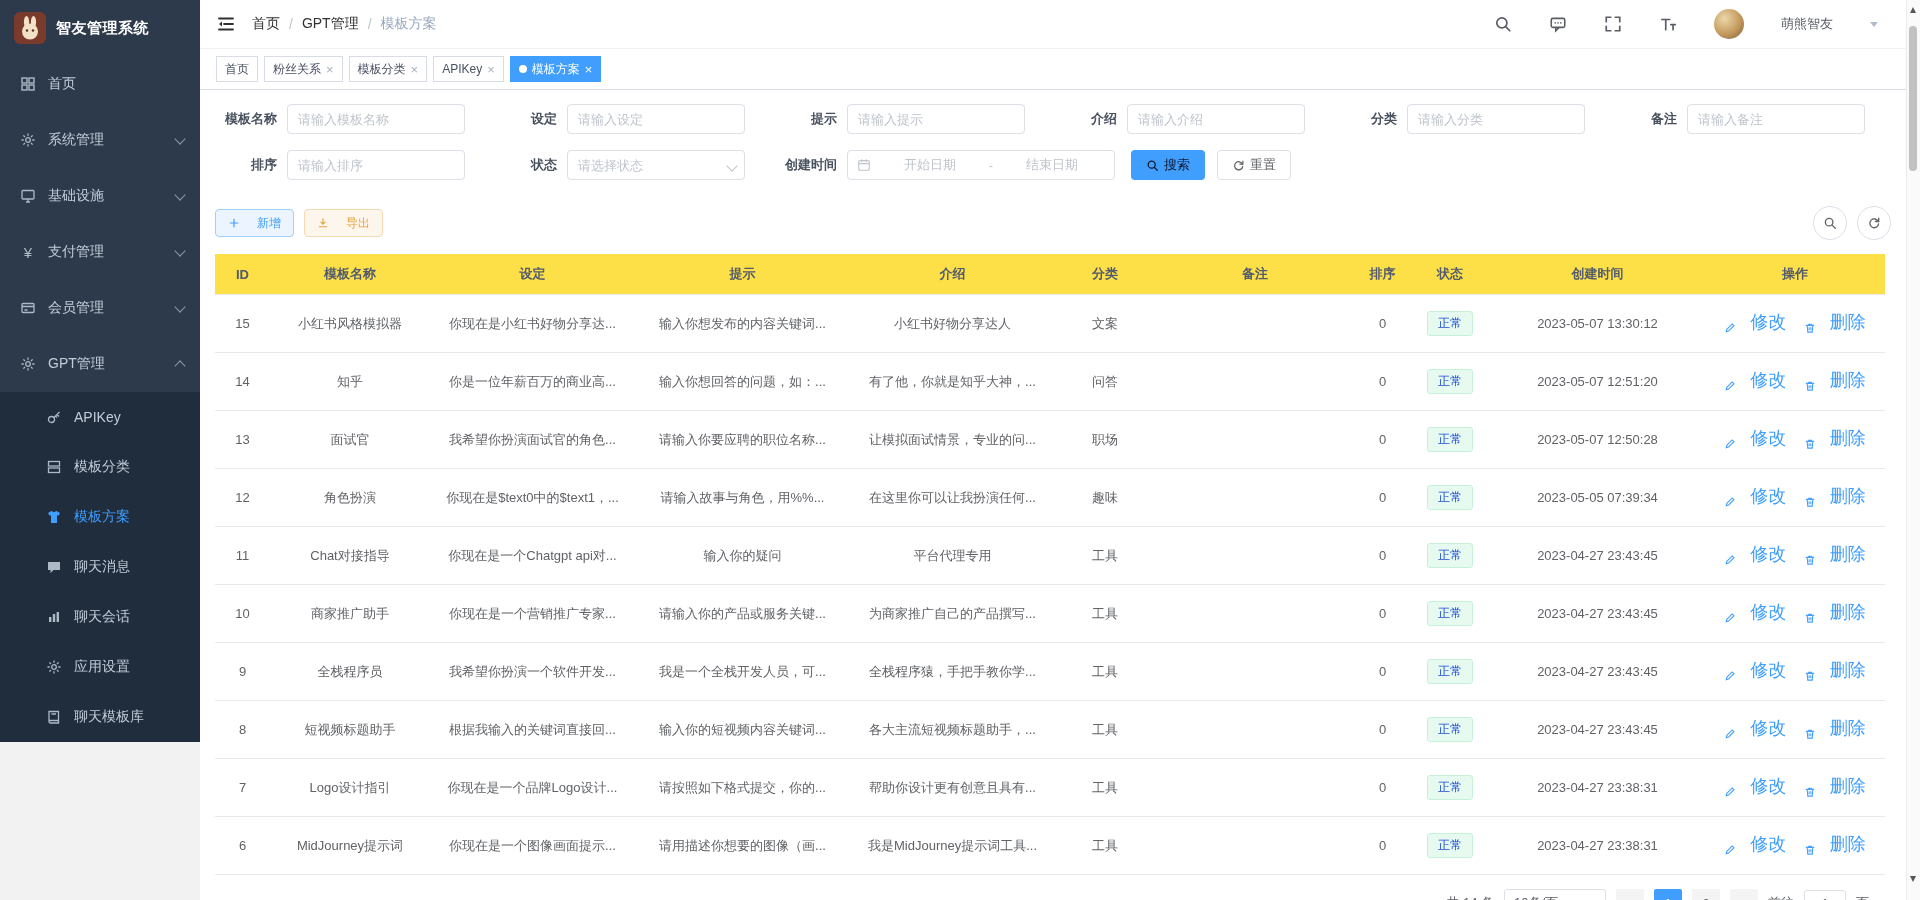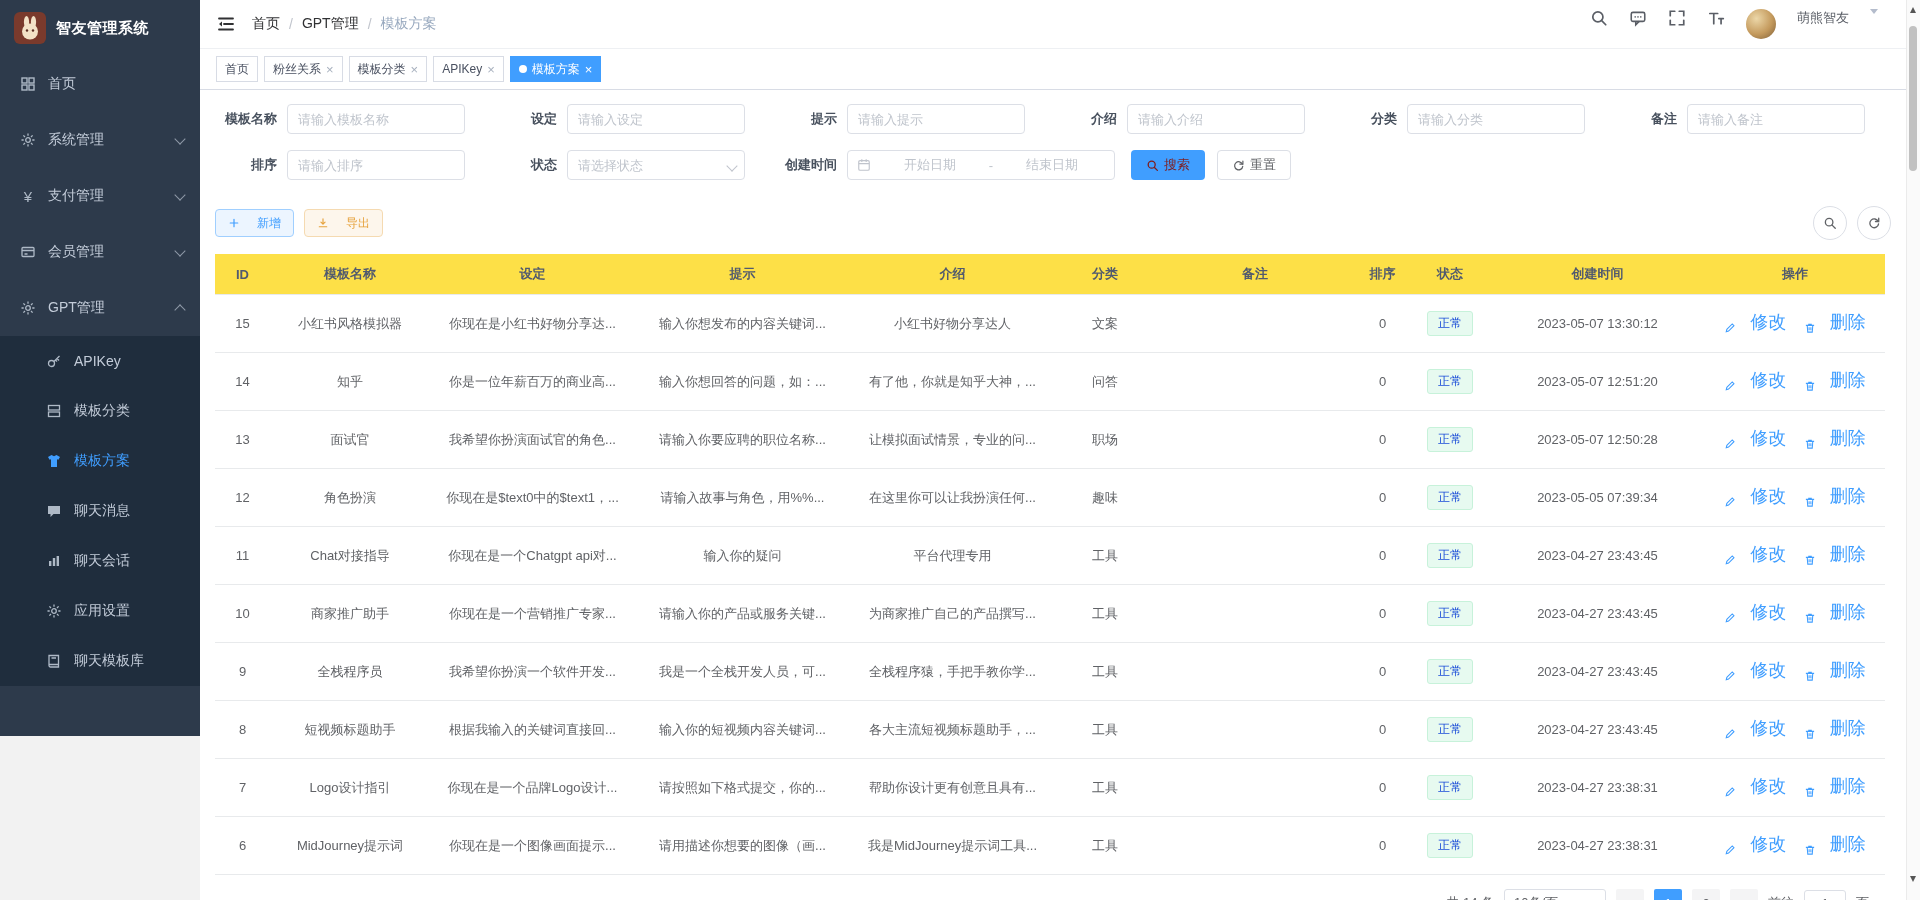--- a/index.html
+++ b/index.html
@@ -23,21 +23,21 @@
   .menu-item.active .mi{color:#409eff;}
 
   
   .main{flex:1;display:flex;flex-direction:column;background:#fff;height:900px;}
   .navbar{height:48px;display:flex;align-items:center;padding:0 16px;border-bottom:1px solid #eef0f3;flex:none;}
   .hamburger{width:20px;height:20px;color:#303133;cursor:pointer;}
   .breadcrumb{margin-left:16px;font-size:14px;display:flex;gap:9px;align-items:center;color:#303133;}
   .crumb{cursor:pointer;}
   .crumb-sep{color:#c0c4cc;}
   .crumb-last{color:#97a8be;}
-  .nav-right{margin-left:auto;display:flex;gap:21px;padding-right:26px;}
+  .nav-right{margin-left:auto;display:flex;align-items:center;gap:37px;padding-right:26px;}
   .nav-icon{width:18px;height:18px;color:#5a5e66;cursor:pointer;}
   .avatar{width:30px;height:30px;border-radius:50%;flex:none;cursor:pointer;
           background:radial-gradient(circle at 35% 32%,#ecd7a8,#c49a5d 55%,#7c5c36);}
   .username{font-size:13px;color:#5a5e66;cursor:pointer;}
   .caret-down{width:0;height:0;border-left:4px solid transparent;border-right:4px solid transparent;
               border-top:5px solid #b4bccc;cursor:pointer;}
 
   
   .tags{height:40px;display:flex;align-items:center;gap:6px;padding:0 16px;
         border-bottom:1px solid #d8dce5;flex:none;}
@@ -63,21 +63,21 @@
                 border-bottom:1.3px solid #c0c4cc;transform:rotate(45deg);pointer-events:none;}
   .field-date{width:340px;}
   .date-box{width:284px;height:30px;box-sizing:border-box;border:1px solid #dcdfe6;border-radius:4px;
             display:flex;align-items:center;padding:0 9px;gap:6px;cursor:pointer;background:#fff;}
   .cal-icon{width:14px;height:14px;color:#c0c4cc;flex:none;}
   .date-ph{flex:1;text-align:center;font-size:13px;color:#bfc4cc;white-space:nowrap;}
   .date-sep{color:#bfc4cc;font-size:13px;}
   .btn{height:30px;border:1px solid transparent;border-radius:4px;font-size:13px;display:inline-flex;
        align-items:center;gap:5px;padding:0 14px;cursor:pointer;box-sizing:border-box;background:#fff;}
   .btn svg{width:13px;height:13px;}
-  .btn-primary{background:#409eff;color:#7f1d1d;margin-left:16px;}
+  .btn-primary{background:#409eff;color:#0f172a;margin-left:16px;}
   .btn-default{border-color:#dcdfe6;color:#606266;margin-left:12px;}
 
   .toolbar{display:flex;align-items:center;margin-top:10px;}
   .btn-sm{height:28px;padding:0 12px;border-radius:4px;font-size:12px;display:inline-flex;
           align-items:center;gap:17px;cursor:pointer;box-sizing:border-box;}
   .btn-sm svg{width:12px;height:12px;}
   .btn-add{background:#ecf5ff;border:1px solid #a0cfff;color:#409eff;}
   .btn-export{background:#fdf6ec;border:1px solid #f5dab1;color:#e6a23c;margin-left:10px;}
   .toolbar-right{margin-left:auto;display:flex;gap:10px;padding-right:14px;}
   .circle-btn{width:34px;height:34px;border-radius:50%;border:1px solid #dcdfe6;background:#fff;
@@ -151,20 +151,30 @@
       <span class="mi">
         <svg viewBox="0 0 16 16" fill="none" stroke="currentColor" stroke-width="1.3">
             <circle cx="8" cy="8" r="2.3"></circle>
             <path d="M8 1.5v2.2M8 12.3v2.2M1.5 8h2.2M12.3 8h2.2M3.4 3.4l1.6 1.6M11 11l1.6 1.6M12.6 3.4L11 5M5 11l-1.6 1.6"></path>
           </svg>
       </span>
       <span>系统管理</span>
       <span class="chev"></span>
     </div>
 
+    <div class="menu-item">
+      <span class="mi">
+        <svg viewBox="0 0 16 16" fill="none" stroke="currentColor" stroke-width="1.3">
+            <rect x="2" y="2.5" width="12" height="8.5" rx="1"></rect>
+            <path d="M6 14h4M8 11v3"></path>
+          </svg>
+      </span>
+      <span>基础设施</span>
+      <span class="chev"></span>
+    </div>
 
     <div class="menu-item">
       <span class="mi">¥</span>
       <span>支付管理</span>
       <span class="chev"></span>
     </div>
 
     <div class="menu-item">
       <span class="mi">
         <svg viewBox="0 0 16 16" fill="none" stroke="currentColor" stroke-width="1.3">

